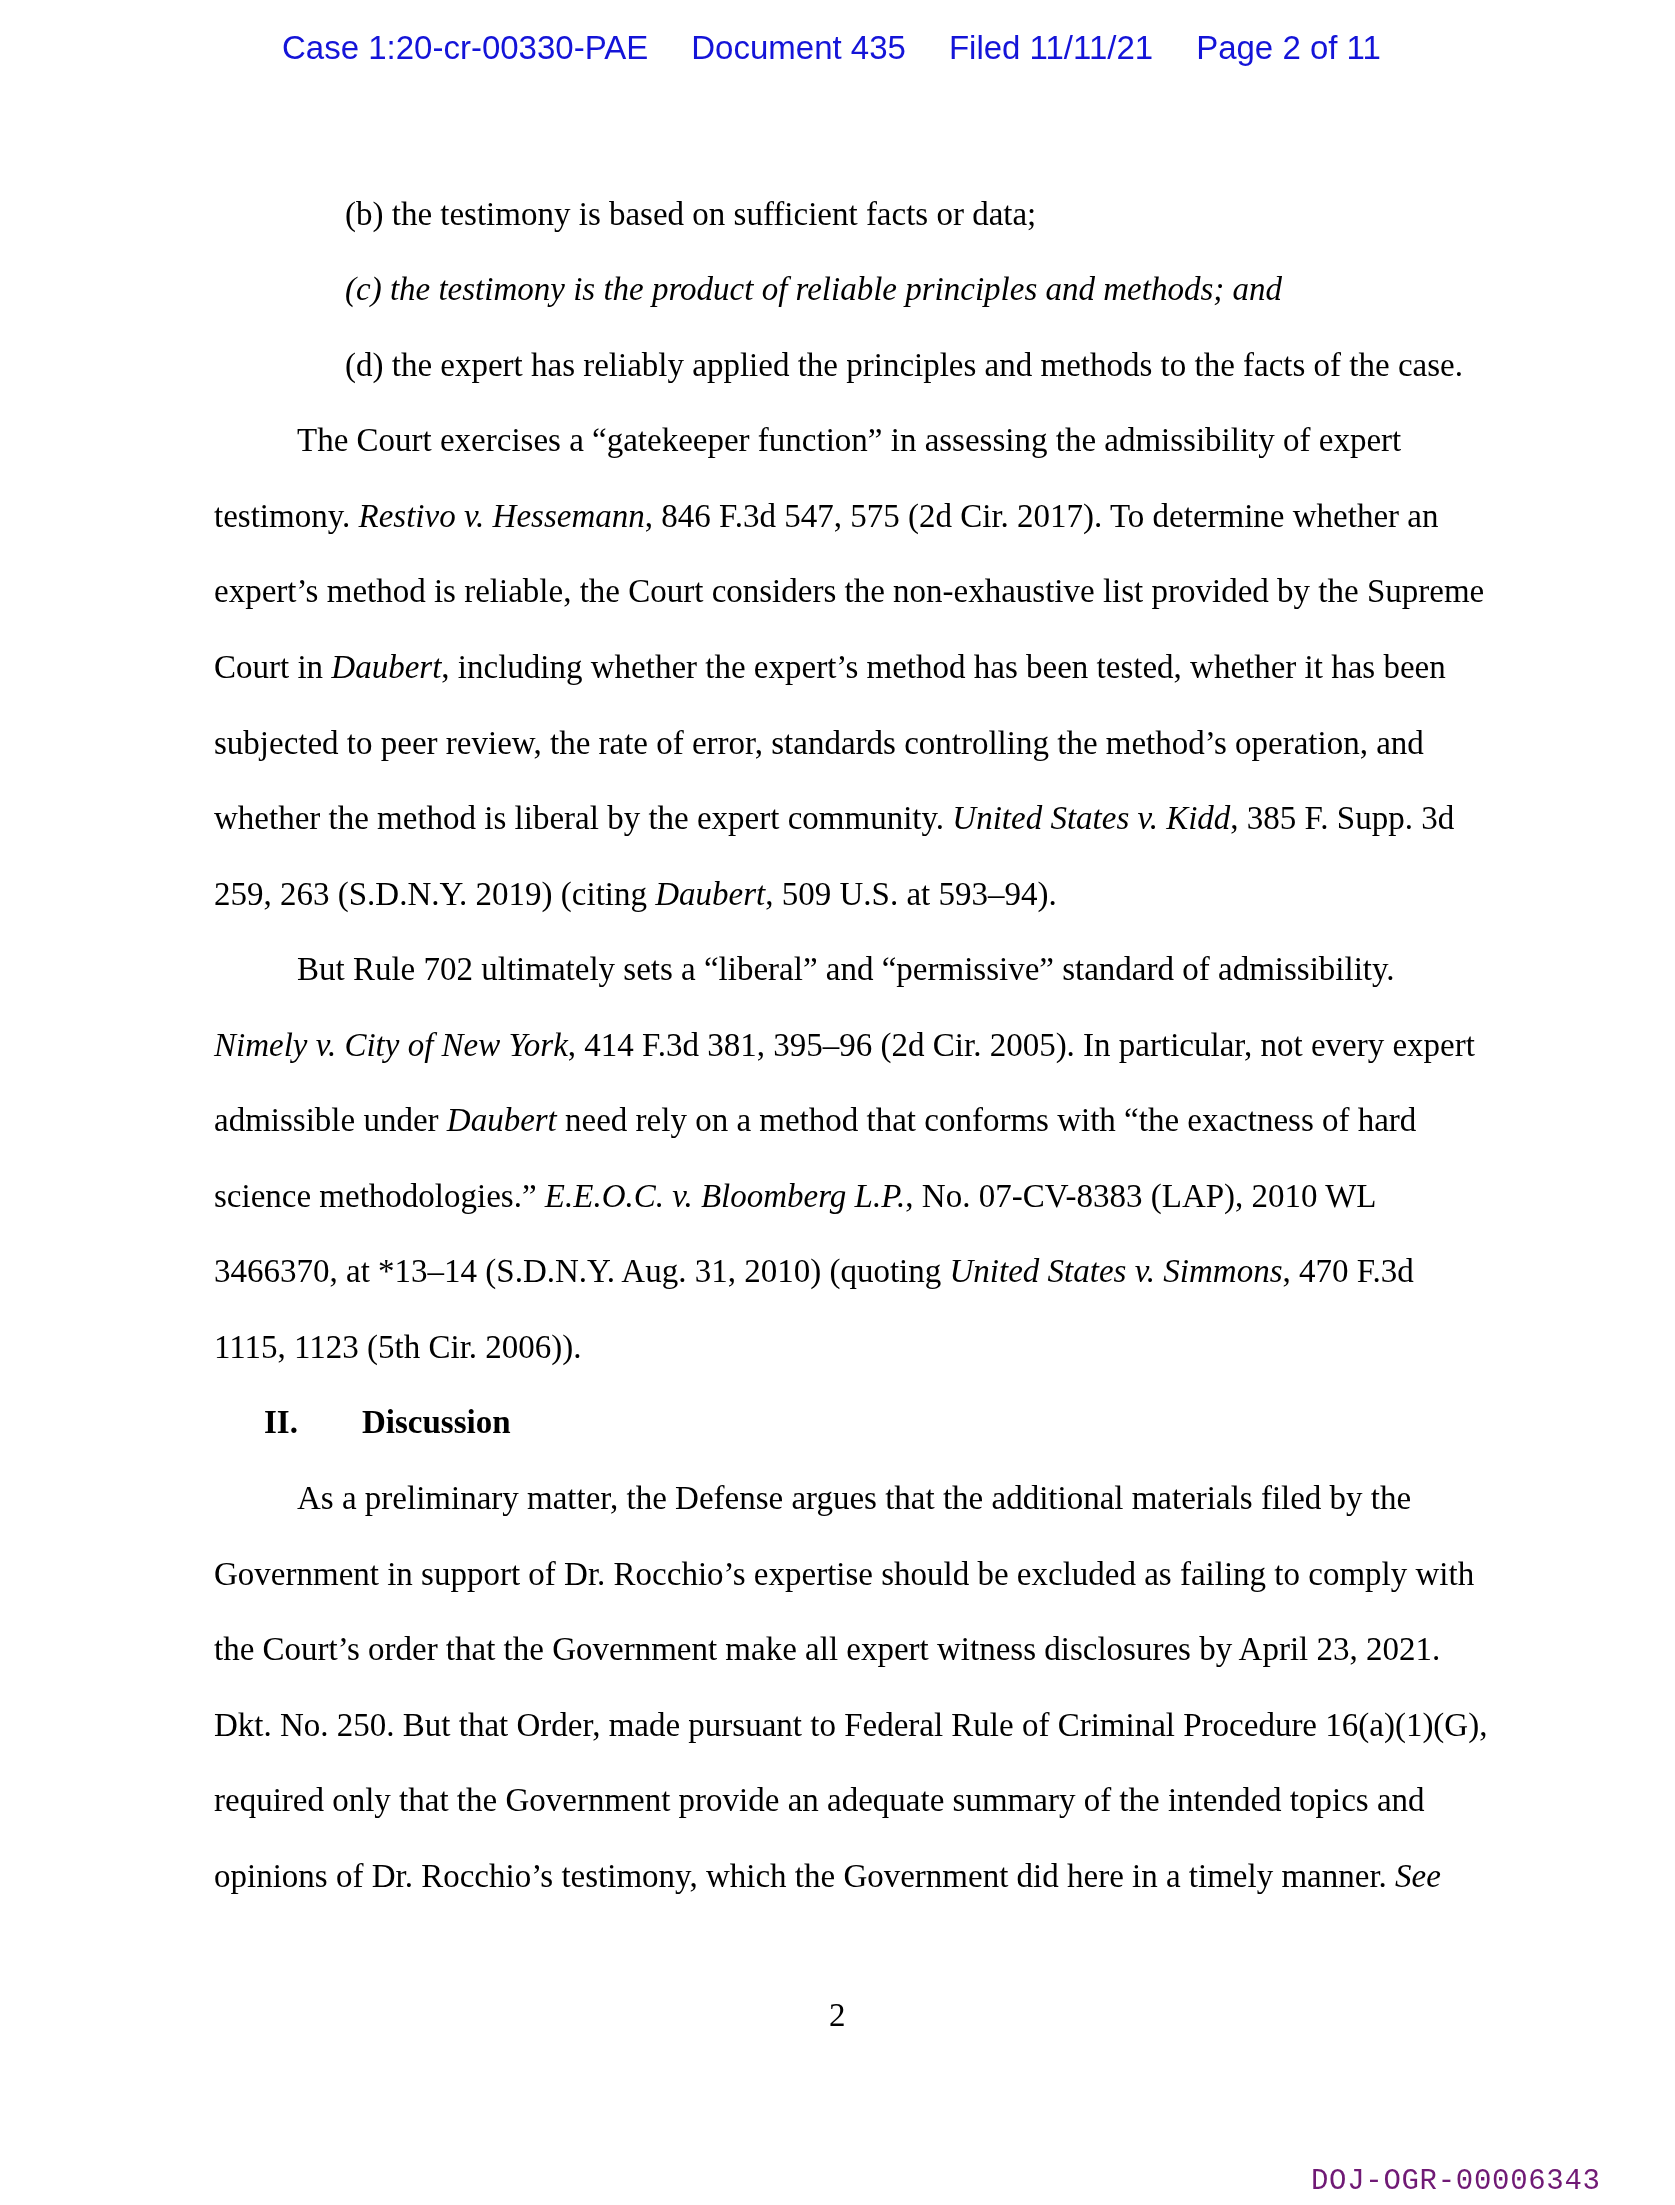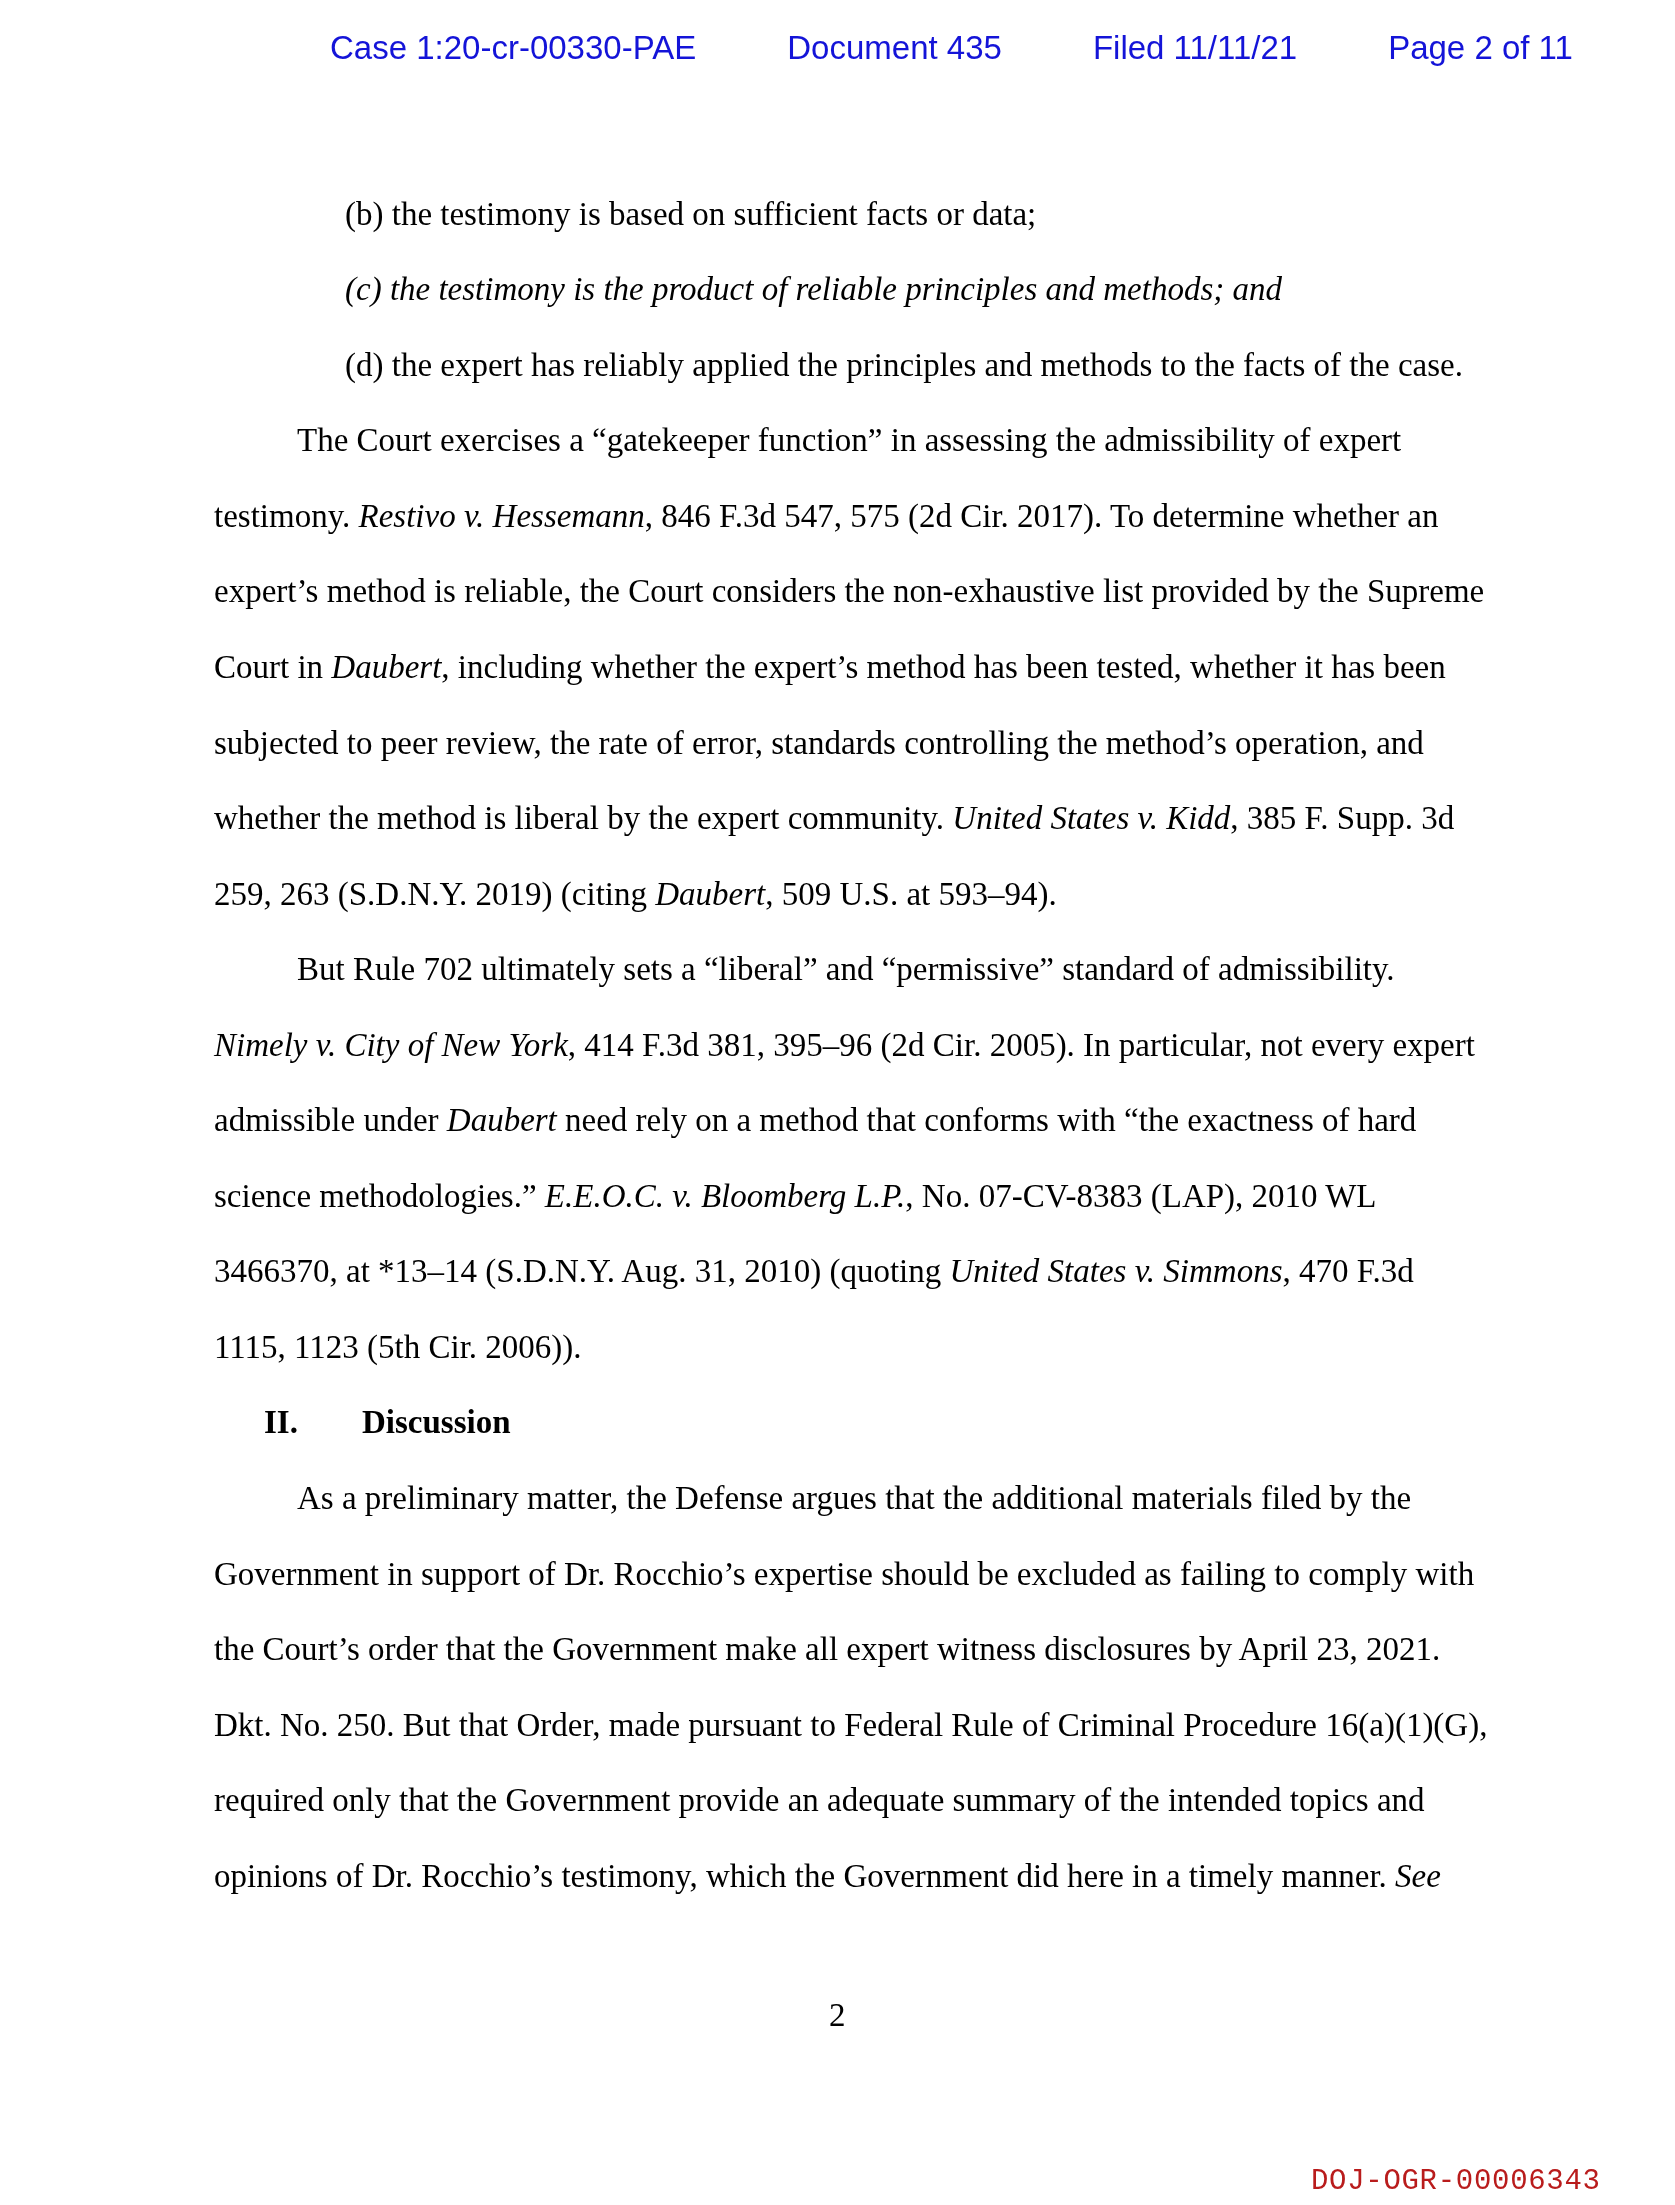--- a/index.html
+++ b/index.html
@@ -4,42 +4,42 @@
 <style>
   html, body { margin: 0; padding: 0; background: #ffffff; }
   body { width: 1675px; height: 2205px; position: relative; overflow: hidden; }
   .page { position: absolute; left: 0; top: 0; width: 1675px; height: 2205px; background: #fff; }
 
   .header {
     position: absolute; top: 29px; left: 282px; width: 1117px;
     font-family: "Liberation Sans", sans-serif; font-size: 33px; color: #1414d8;
     white-space: nowrap;
   }
-  .header span { display: inline-block; margin-right: 43px; margin-left: 48px; }
+  .header span { display: inline-block; margin-right: 43px; }
 
   .body-text {
     font-family: "Liberation Serif", serif; font-size: 33px; color: #000;
     position: absolute; left: 197px; width: 1288px;
   }
   .line { position: absolute; white-space: nowrap; left: 17px; }
   .indent-list { left: 148px; }
   .indent-para { left: 100px; }
   i { font-style: italic; }
 
   .heading { font-weight: bold; }
   .heading .num { position: absolute; left: 50px; }
   .heading .title { position: absolute; left: 148px; }
 
   .page-number {
     position: absolute; top: 1997px; left: 829px;
     font-family: "Liberation Serif", serif; font-size: 33px; color: #000;
   }
   .bates {
     position: absolute; top: 2165px; left: 1311px;
-    font-family: "Liberation Mono", monospace; font-size: 29px; color: #b91c1c; letter-spacing: 0.7px;
+    font-family: "Liberation Mono", monospace; font-size: 29px; color: #701a75; letter-spacing: 0.7px;
   }
 </style>
 </head>
 <body>
 
 <div class="page">
 
   <div class="header">
     <span>Case 1:20-cr-00330-PAE</span><span>Document 435</span><span>Filed 11/11/21</span><span>Page 2 of 11</span>
   </div>

